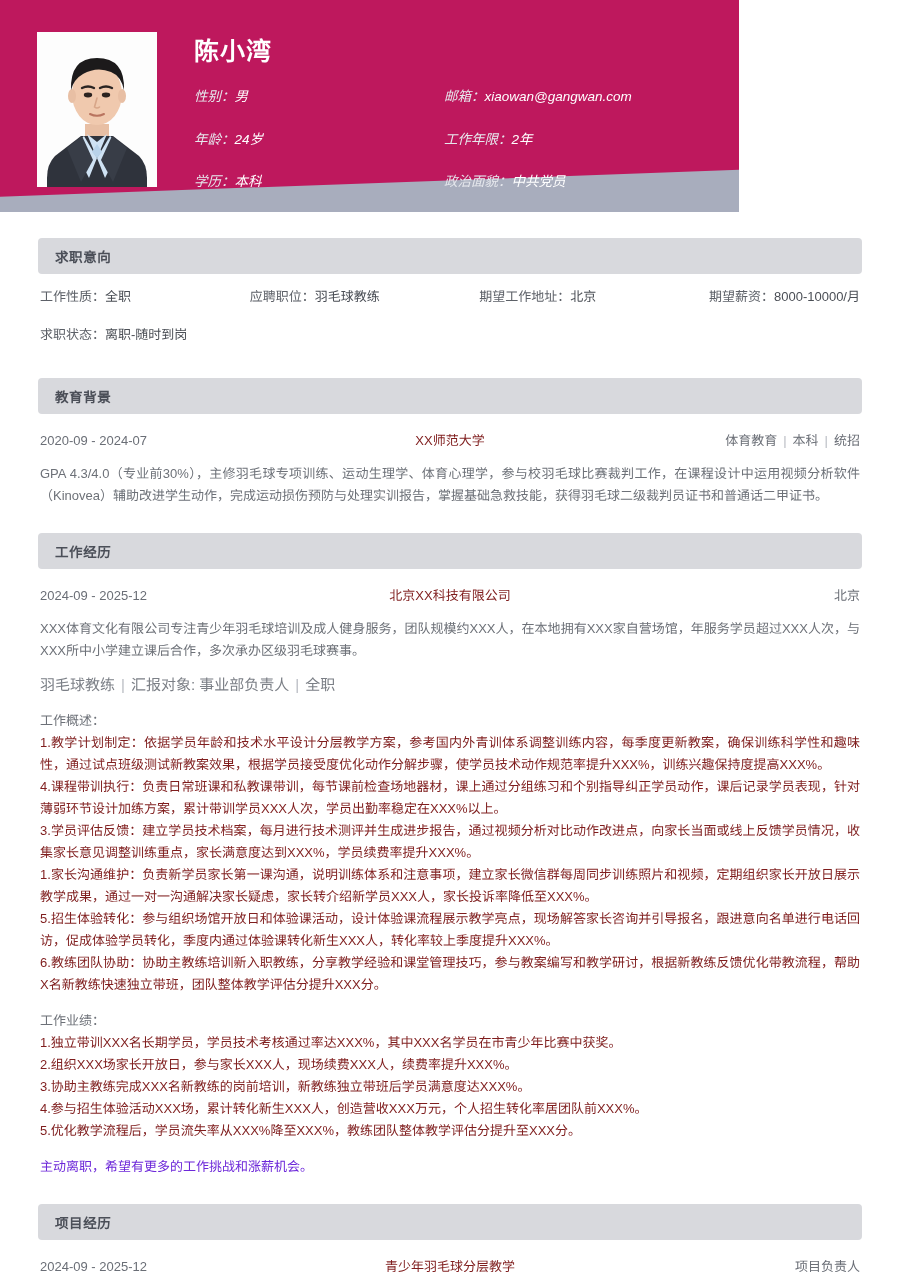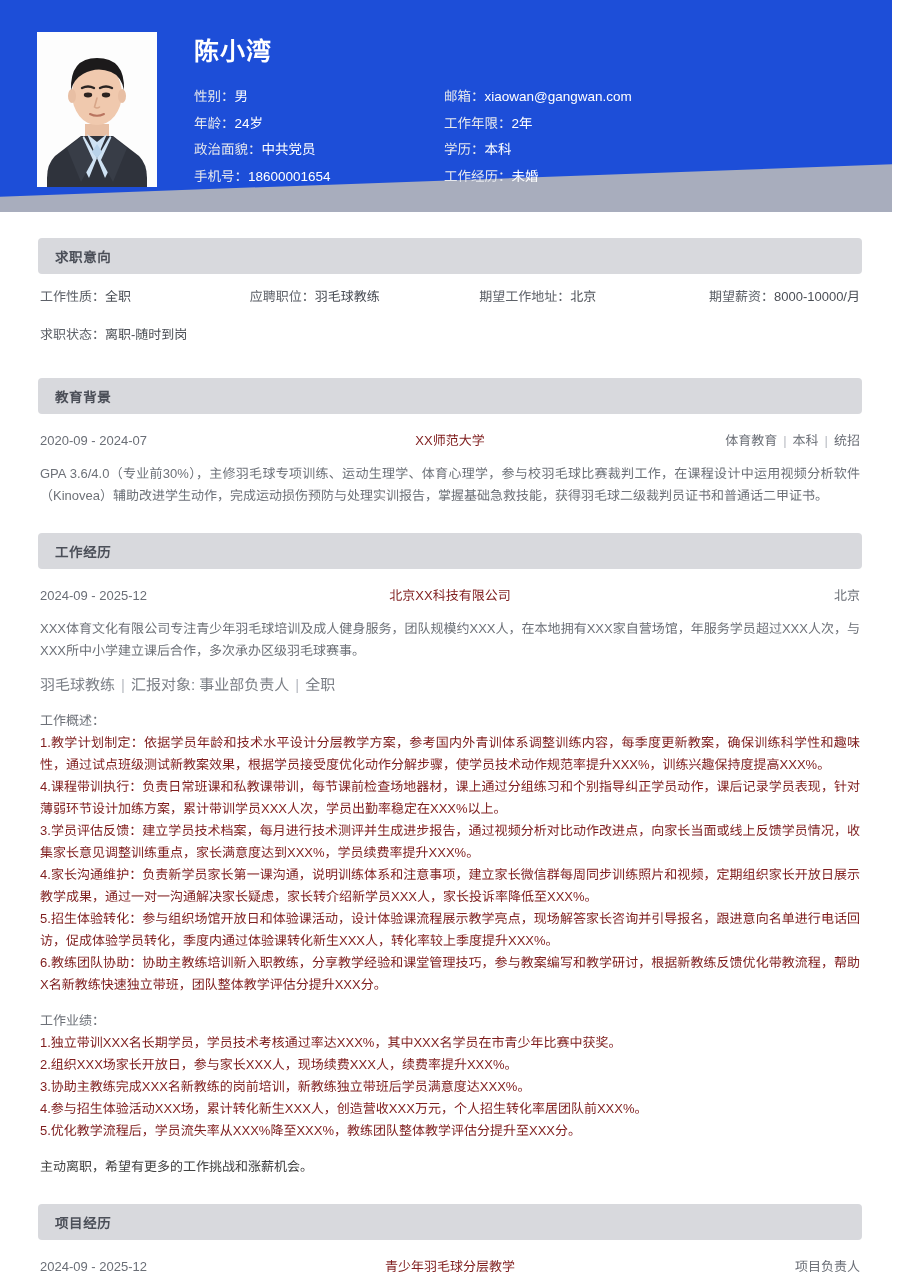--- a/index.html
+++ b/index.html
@@ -15,23 +15,23 @@
   body {
     width: 900px;
     min-height: 1275px;
     overflow: hidden;
     position: relative;
   }
 
   
   .header {
     position: relative;
-    width: 892px;
+    width: 739px;
     height: 212px;
-    background: #1d4ed8;
+    background: #be185d;
     overflow: hidden;
   }
 
   .header-wedge {
     position: absolute;
     left: 0;
     bottom: 0;
     width: 900px;
     height: 48px;
     background: #a8adbd;
@@ -67,21 +67,22 @@
     font-weight: bold;
     color: #ffffff;
     letter-spacing: 1px;
     line-height: 34px;
     margin-bottom: 16px;
   }
 
   .info-grid {
     display: grid;
     grid-template-columns: 250px auto;
-    row-gap: 0px;
+    row-gap: 16px;
+    font-style: italic;
   }
 
   .info-item {
     font-size: 13.5px;
     color: #e6e8ed;
     line-height: 26.5px;
     white-space: nowrap;
   }
   .info-item .k { color: #e6e8ed; }
   .info-item .v { color: #ffffff; }
@@ -170,21 +171,21 @@
     font-size: 13px;
     line-height: 22px;
     color: #7f1d1d;
     text-align: justify;
   }
   .bullets p { margin: 0; }
 
   .closing {
     font-size: 13px;
     line-height: 22px;
-    color: #404040;
+    color: #6d28d9;
     margin-top: 14px;
   }
 
   .truncated {
     font-size: 13px;
     line-height: 22px;
     color: #6d7178;
     margin-top: 7px;
     text-align: justify;
   }
@@ -244,24 +245,24 @@
         </div>
 
         <div class="info-item">
           <span class="k">年龄：</span><span class="v">24岁</span>
         </div>
         <div class="info-item">
           <span class="k">工作年限：</span><span class="v">2年</span>
         </div>
 
         <div class="info-item">
+          <span class="k">学历：</span><span class="v">本科</span>
+        </div>
+        <div class="info-item">
           <span class="k">政治面貌：</span><span class="v">中共党员</span>
-        </div>
-        <div class="info-item">
-          <span class="k">学历：</span><span class="v">本科</span>
         </div>
 
         <div class="info-item">
           <span class="k">手机号：</span><span class="v">18600001654</span>
         </div>
         <div class="info-item">
           <span class="k">工作经历：</span><span class="v">未婚</span>
         </div>
       </div>
     </div>
@@ -299,21 +300,21 @@
     <span class="stitle">教育背景</span>
   </div>
   <div class="section-body">
     <div class="entry-line">
       <div class="entry-date">2020-09 - 2024-07</div>
       <div class="entry-org">XX师范大学</div>
       <div class="entry-right">
         <span>体育教育</span><span class="sep">|</span><span>本科</span><span class="sep">|</span><span>统招</span>
       </div>
     </div>
-    <div class="para">GPA 3.6/4.0（专业前30%），主修羽毛球专项训练、运动生理学、体育心理学，参与校羽毛球比赛裁判工作，在课程设计中运用视频分析软件（Kinovea）辅助改进学生动作，完成运动损伤预防与处理实训报告，掌握基础急救技能，获得羽毛球二级裁判员证书和普通话二甲证书。</div>
+    <div class="para">GPA 4.3/4.0（专业前30%），主修羽毛球专项训练、运动生理学、体育心理学，参与校羽毛球比赛裁判工作，在课程设计中运用视频分析软件（Kinovea）辅助改进学生动作，完成运动损伤预防与处理实训报告，掌握基础急救技能，获得羽毛球二级裁判员证书和普通话二甲证书。</div>
   </div>
 
   <div class="section-bar">
     <span class="stitle">工作经历</span>
   </div>
   <div class="section-body">
     <div class="entry-line">
       <div class="entry-date">2024-09 - 2025-12</div>
       <div class="entry-org">北京XX科技有限公司</div>
       <div class="entry-right">北京</div>
@@ -323,21 +324,21 @@
 
     <div class="meta-line">
       <span>羽毛球教练</span><span class="sep">|</span><span>汇报对象: 事业部负责人</span><span class="sep">|</span><span>全职</span>
     </div>
 
     <div class="block-title">工作概述：</div>
     <div class="bullets">
       <p>1.教学计划制定：依据学员年龄和技术水平设计分层教学方案，参考国内外青训体系调整训练内容，每季度更新教案，确保训练科学性和趣味性，通过试点班级测试新教案效果，根据学员接受度优化动作分解步骤，使学员技术动作规范率提升XXX%，训练兴趣保持度提高XXX%。</p>
       <p>4.课程带训执行：负责日常班课和私教课带训，每节课前检查场地器材，课上通过分组练习和个别指导纠正学员动作，课后记录学员表现，针对薄弱环节设计加练方案，累计带训学员XXX人次，学员出勤率稳定在XXX%以上。</p>
       <p>3.学员评估反馈：建立学员技术档案，每月进行技术测评并生成进步报告，通过视频分析对比动作改进点，向家长当面或线上反馈学员情况，收集家长意见调整训练重点，家长满意度达到XXX%，学员续费率提升XXX%。</p>
-      <p>4.家长沟通维护：负责新学员家长第一课沟通，说明训练体系和注意事项，建立家长微信群每周同步训练照片和视频，定期组织家长开放日展示教学成果，通过一对一沟通解决家长疑虑，家长转介绍新学员XXX人，家长投诉率降低至XXX%。</p>
+      <p>1.家长沟通维护：负责新学员家长第一课沟通，说明训练体系和注意事项，建立家长微信群每周同步训练照片和视频，定期组织家长开放日展示教学成果，通过一对一沟通解决家长疑虑，家长转介绍新学员XXX人，家长投诉率降低至XXX%。</p>
       <p>5.招生体验转化：参与组织场馆开放日和体验课活动，设计体验课流程展示教学亮点，现场解答家长咨询并引导报名，跟进意向名单进行电话回访，促成体验学员转化，季度内通过体验课转化新生XXX人，转化率较上季度提升XXX%。</p>
       <p>6.教练团队协助：协助主教练培训新入职教练，分享教学经验和课堂管理技巧，参与教案编写和教学研讨，根据新教练反馈优化带教流程，帮助X名新教练快速独立带班，团队整体教学评估分提升XXX分。</p>
     </div>
 
     <div class="block-title">工作业绩：</div>
     <div class="bullets">
       <p>1.独立带训XXX名长期学员，学员技术考核通过率达XXX%，其中XXX名学员在市青少年比赛中获奖。</p>
       <p>2.组织XXX场家长开放日，参与家长XXX人，现场续费XXX人，续费率提升XXX%。</p>
       <p>3.协助主教练完成XXX名新教练的岗前培训，新教练独立带班后学员满意度达XXX%。</p>
       <p>4.参与招生体验活动XXX场，累计转化新生XXX人，创造营收XXX万元，个人招生转化率居团队前XXX%。</p>

